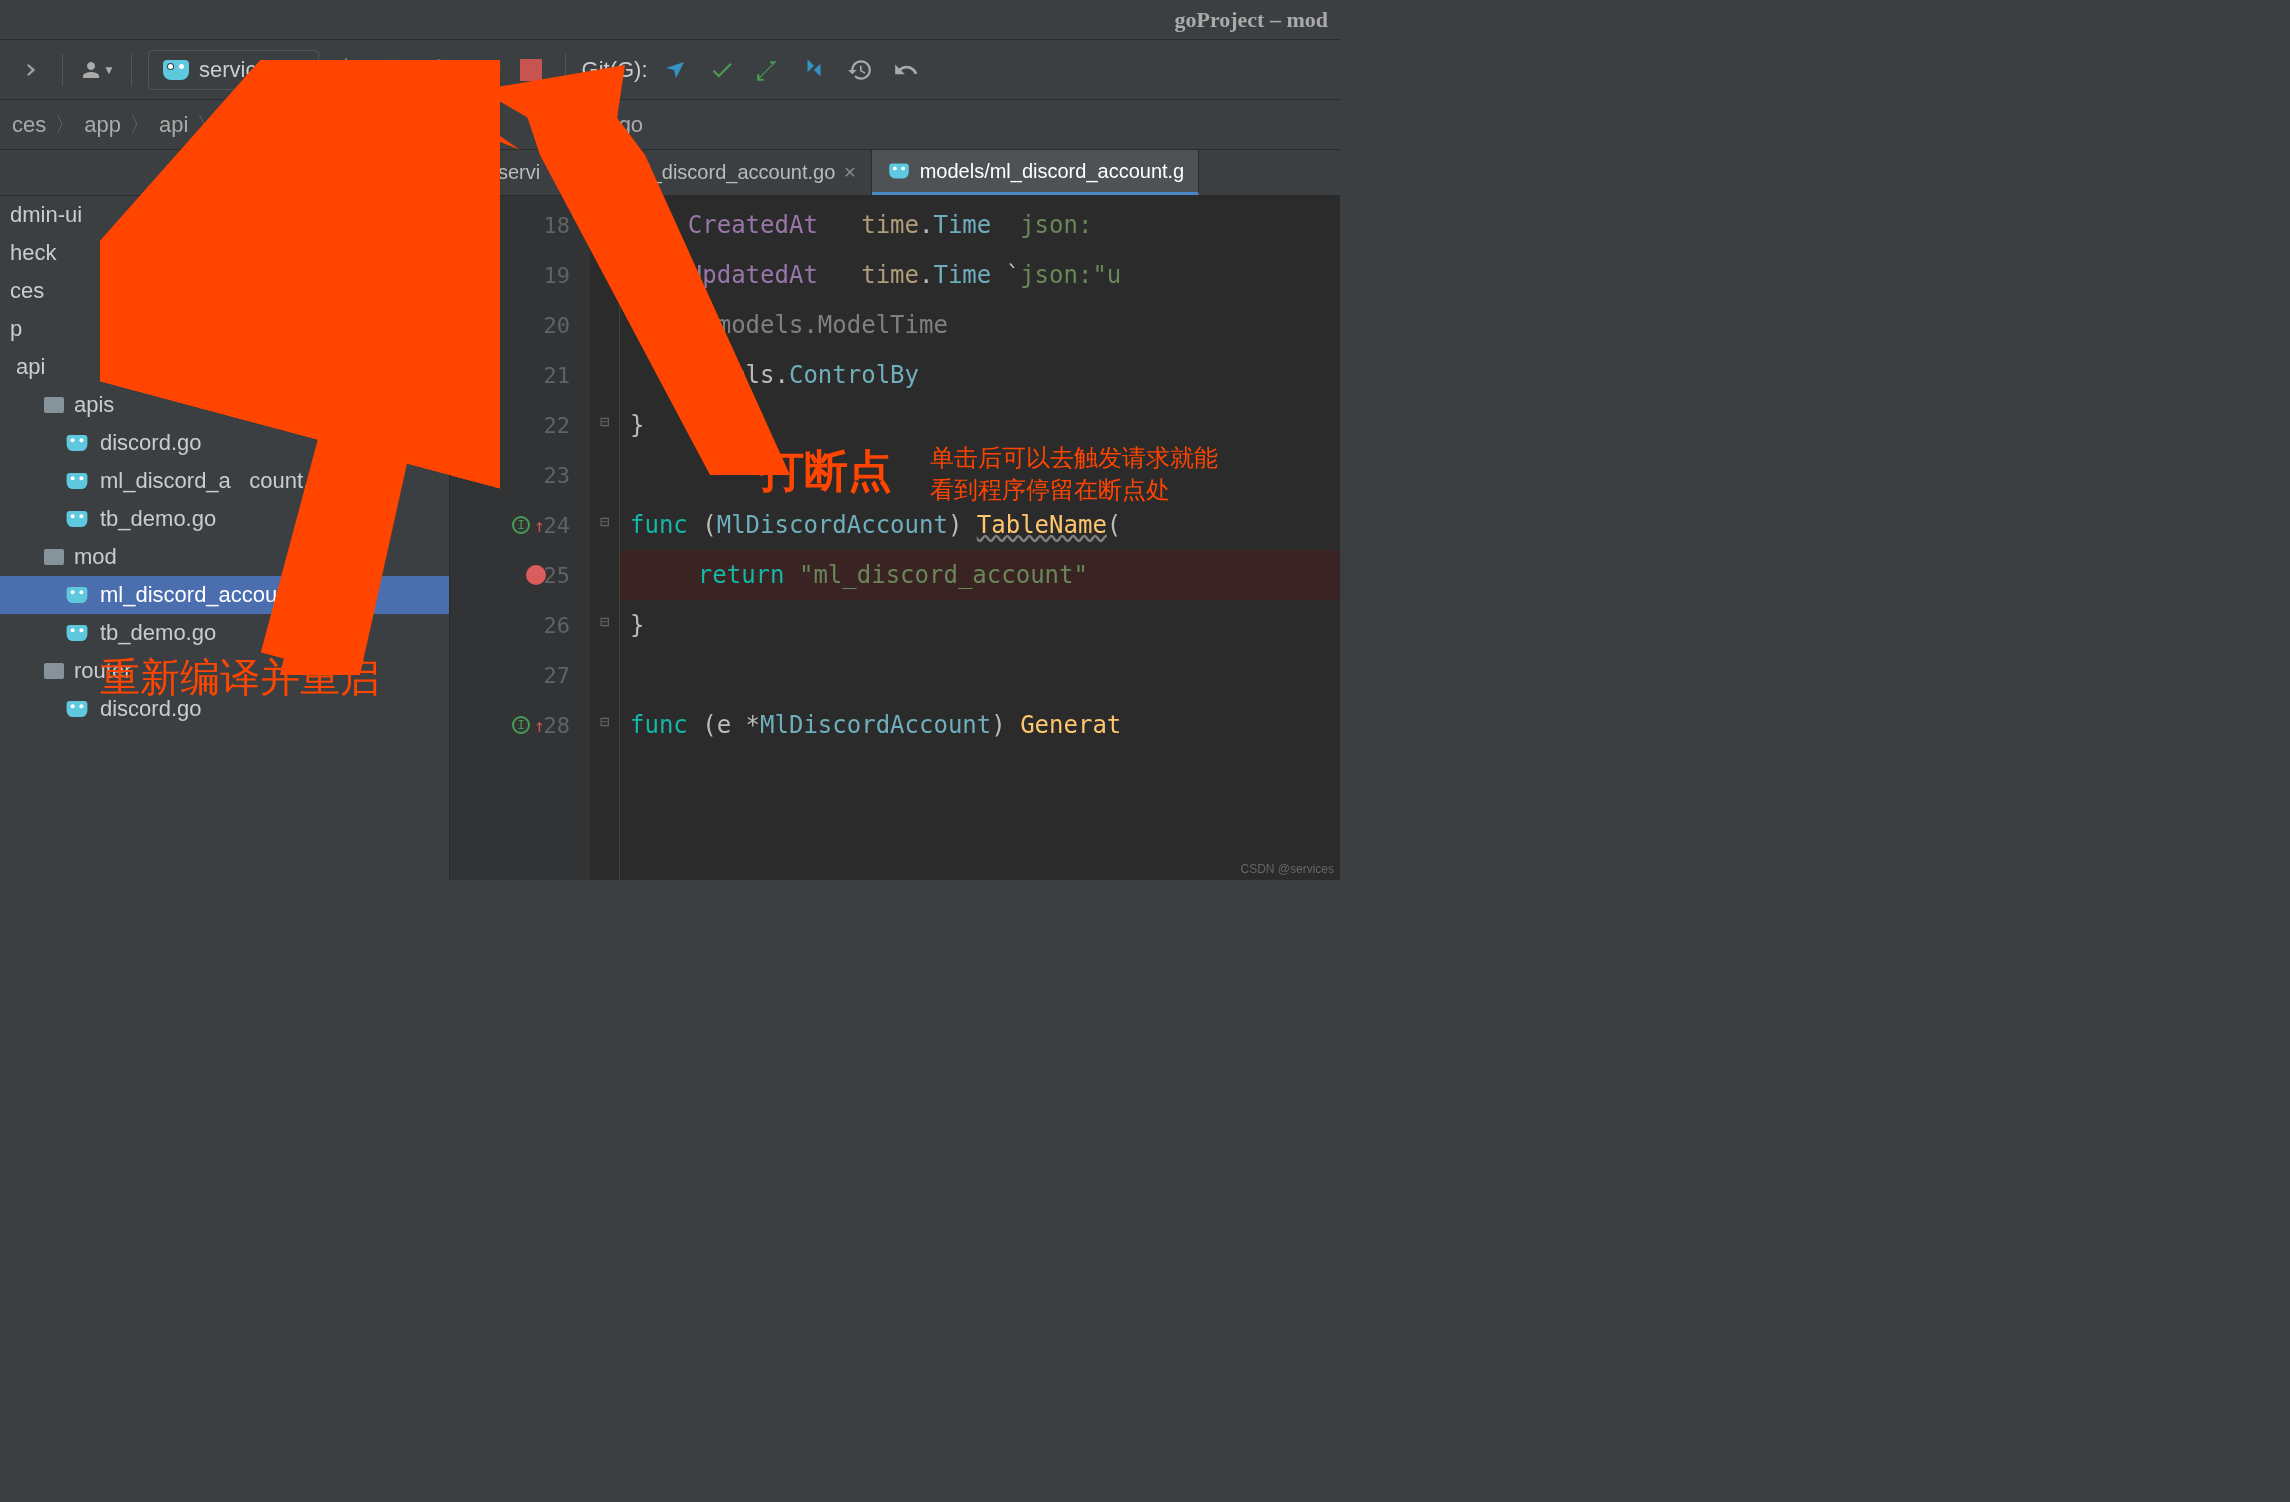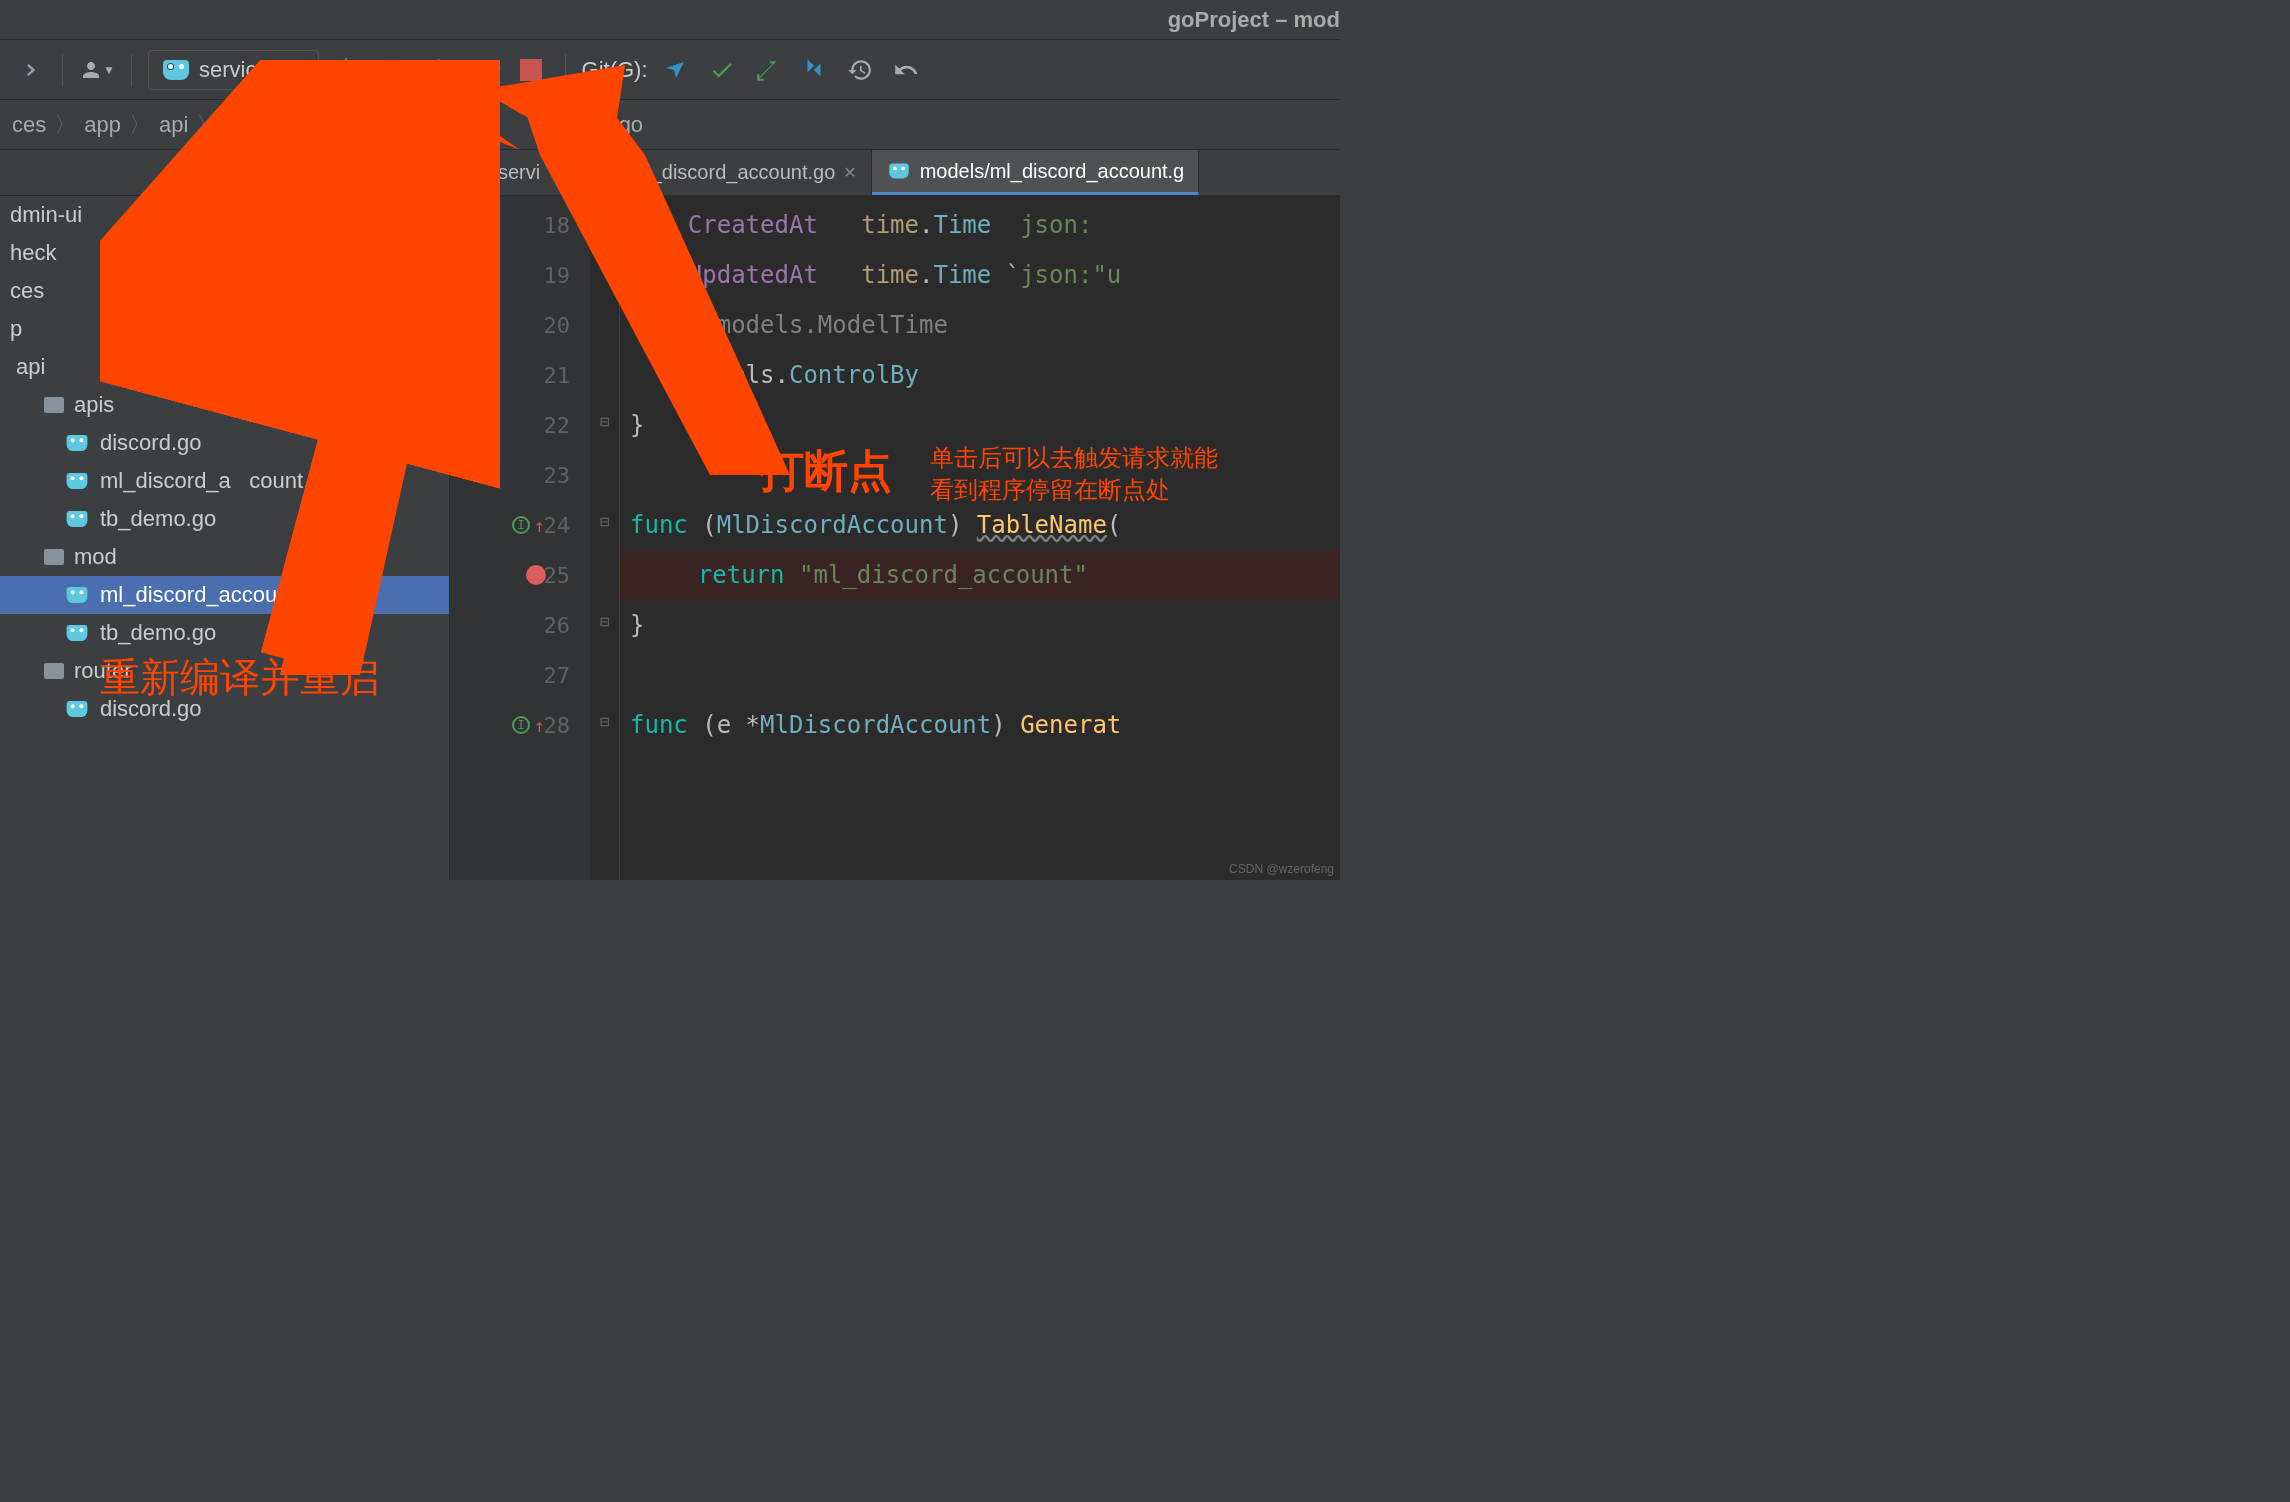--- a/index.html
+++ b/index.html
@@ -16,21 +16,21 @@
   height: 40px;
   background: #3c3f41;
   text-align: center;
   line-height: 40px;
   color: #aaa;
   font-size: 22px;
   font-weight: 600;
   position: relative;
   border-bottom: 1px solid #2b2b2b;
 }
-.title-text { position: absolute; right: 0; }
+.title-text { position: absolute; right: 12px; font-family: Liberation Serif, serif; }
 .toolbar {
   height: 60px;
   background: #3c3f41;
   display: flex;
   align-items: center;
   padding: 0 10px;
   gap: 10px;
   border-bottom: 1px solid #2b2b2b;
 }
 .toolbar .divider { width: 1px; height: 32px; background: #555; margin: 0 6px; }
@@ -419,13 +419,13 @@
 <svg class="arrow-svg" style="left:480px;top:55px" width="400" height="430">
   <polygon points="230,420 310,420 165,100 120,40 40,40 60,100" fill="#ff4500"></polygon>
   <polygon points="0,35 145,10 130,110" fill="#ff4500"></polygon>
 </svg>
 
 <div class="anno" style="left:100px;top:650px;font-size:40px;font-weight:500">重新编译并重启</div>
 <div class="anno" style="left:760px;top:442px;font-size:44px;font-weight:700">打断点</div>
 <div class="anno" style="left:930px;top:442px;font-size:24px">单击后可以去触发请求就能</div>
 <div class="anno" style="left:930px;top:474px;font-size:24px">看到程序停留在断点处</div>
 
-<div class="watermark">CSDN @wzerofeng</div>
+<div class="watermark">CSDN @services</div>
 
 </body></html>

